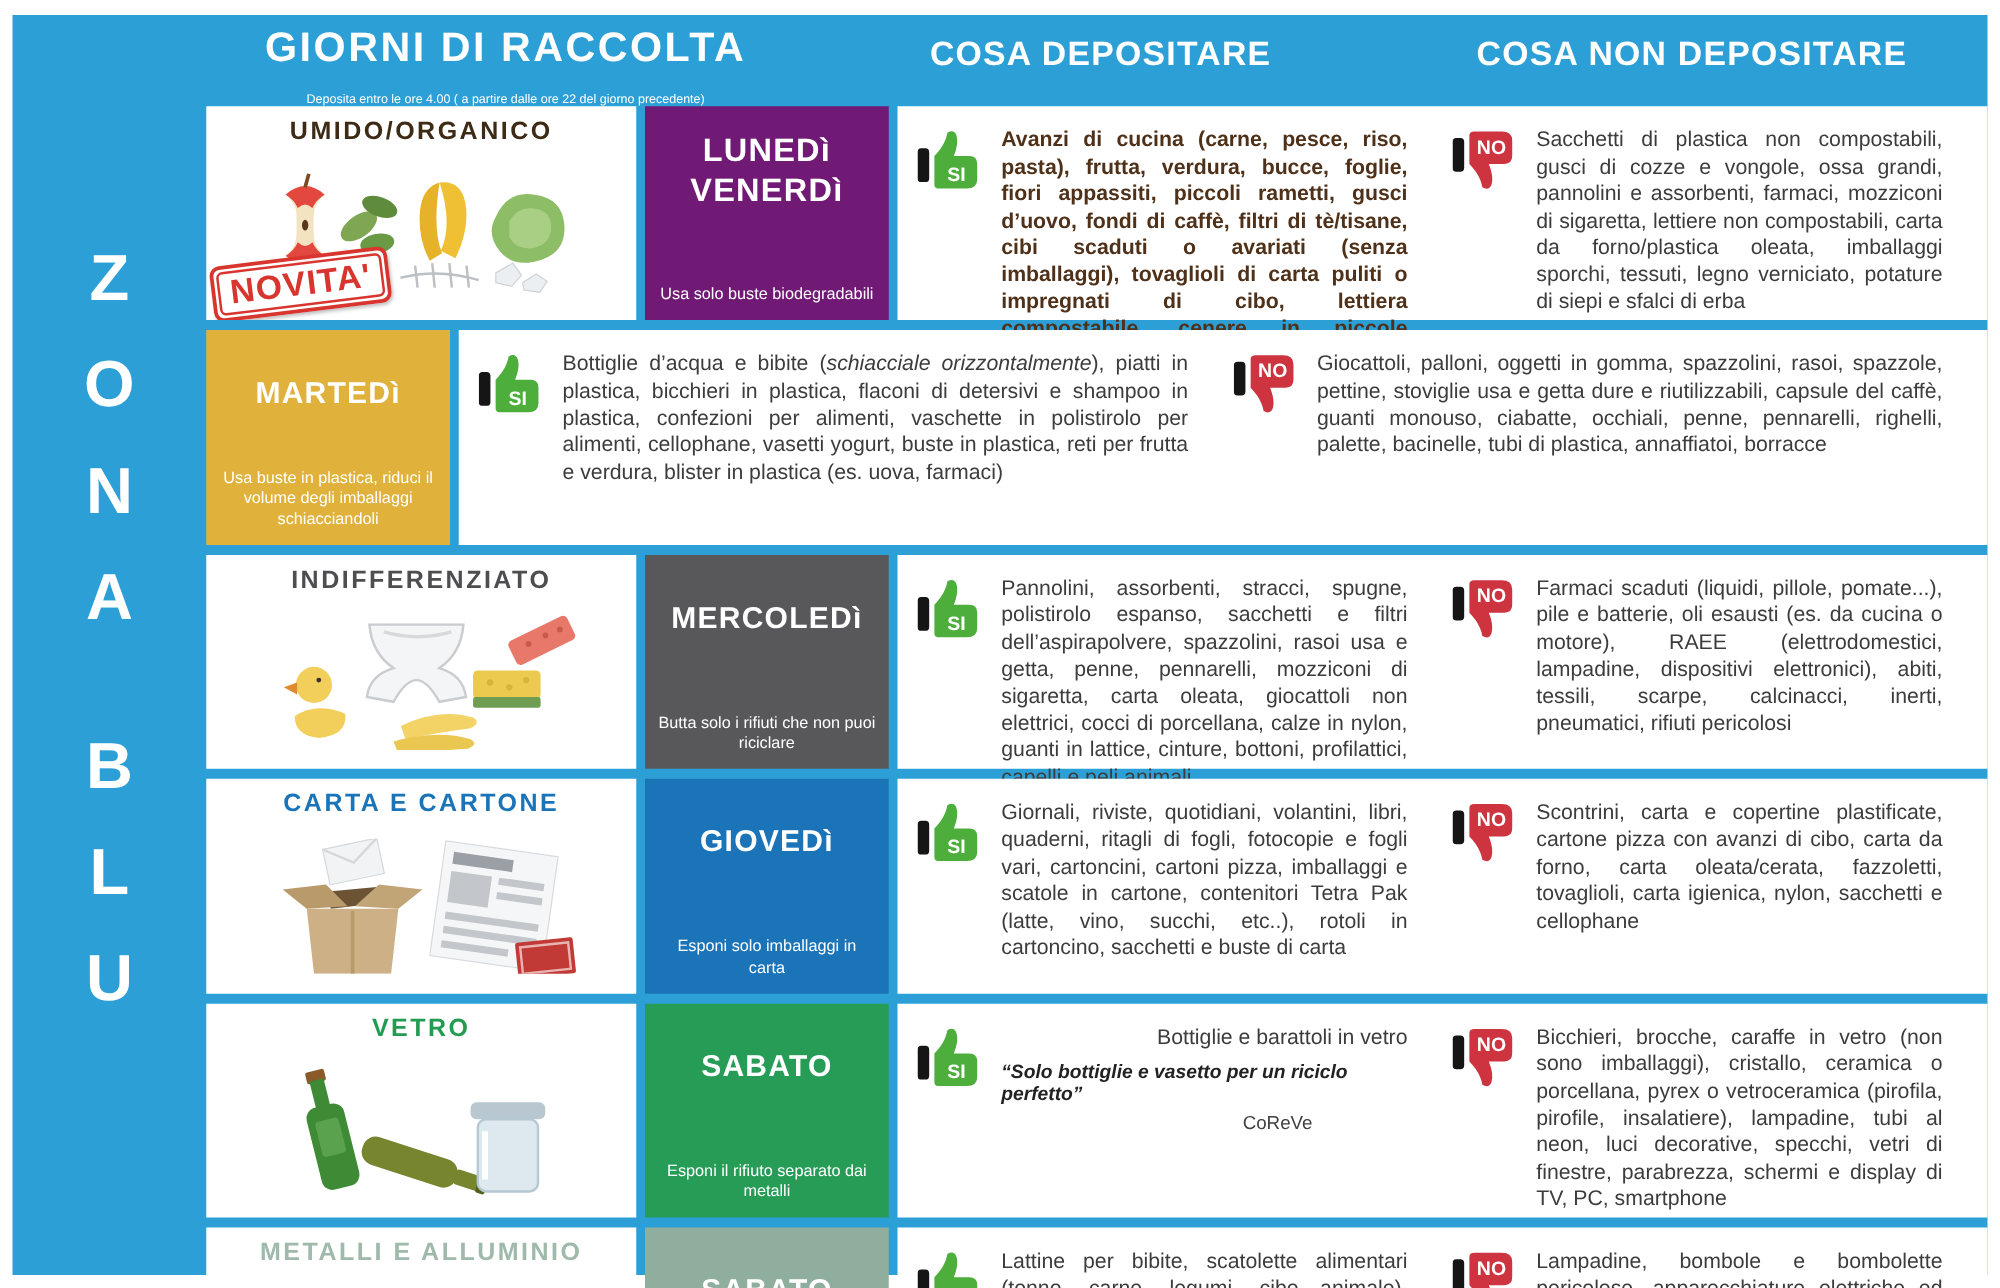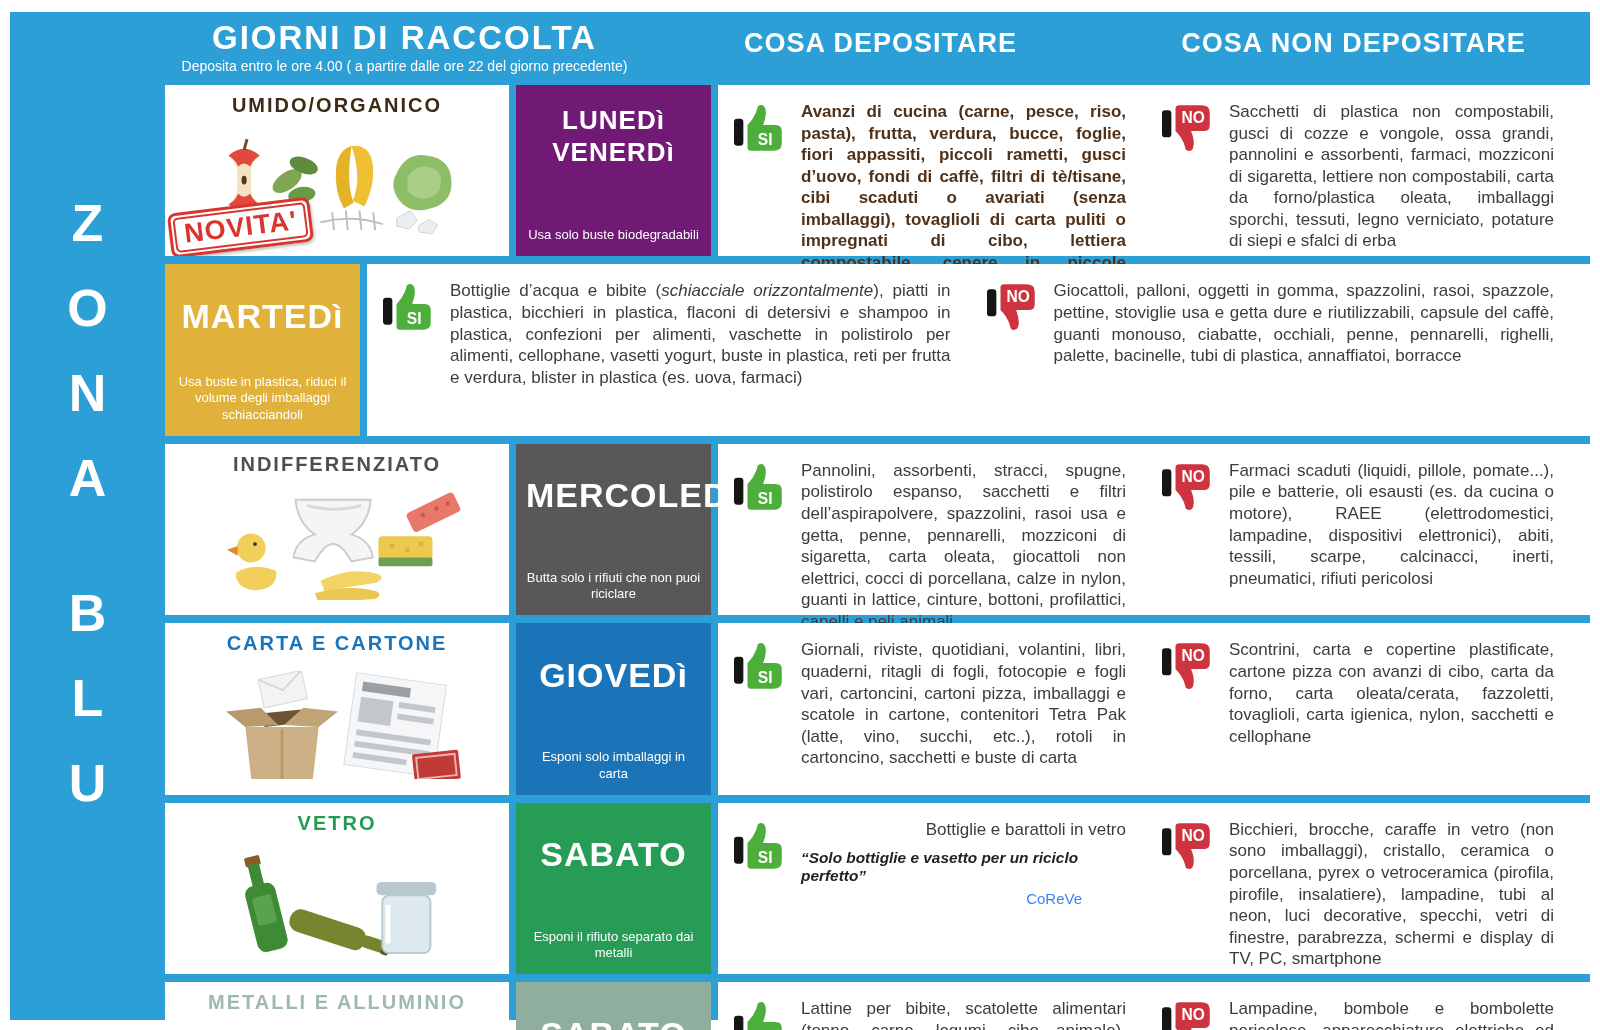--- a/index.html
+++ b/index.html
@@ -9,54 +9,54 @@
   
   .sidebar{width:155px;flex:none;display:flex;flex-direction:column;align-items:center;justify-content:center;gap:50px;}
   .zone-word{writing-mode:vertical-rl;text-orientation:upright;color:#fff;font-weight:bold;font-size:52px;
     letter-spacing:27px;line-height:1;}
 
   
   .main{flex:1;display:flex;flex-direction:column;min-width:0;}
   .header{height:73px;flex:none;display:flex;color:#fff;}
   .h-days{width:479px;flex:none;text-align:center;padding-top:8px;}
   .h-days-title{font-size:33px;font-weight:bold;letter-spacing:2px;line-height:1.1;}
-  .h-days-sub{font-size:14px;margin-top:2px;}
+  .h-days-sub{font-size:10px;margin-top:18px;}
   .h-col{flex:1;text-align:center;padding-top:16px;font-size:27px;font-weight:bold;letter-spacing:1px;}
 
   .rows{flex:1;display:flex;flex-direction:column;gap:8px;padding-bottom:26px;}
   .row{flex:1;display:flex;gap:7px;min-height:0;}
 
   
   .cat-cell{width:344px;flex:none;background:#fff;position:relative;display:flex;flex-direction:column;
     align-items:center;padding-top:9px;overflow:hidden;}
   .cat-title{font-weight:bold;font-size:20px;letter-spacing:2px;white-space:nowrap;}
   .cat-art{flex:1;width:100%;display:flex;align-items:center;justify-content:center;}
 
   .stamp{position:absolute;left:4px;bottom:6px;transform:rotate(-7deg);border:3px solid #d9352f;border-radius:8px;
     padding:2px;background:rgba(255,255,255,.92);box-shadow:1px 2px 3px rgba(0,0,0,.25);}
   .stamp-inner{border:2px solid #d9352f;border-radius:5px;padding:0 8px;color:#d9352f;font-size:27px;
     font-weight:bold;letter-spacing:1px;}
 
   
   .day-cell{width:175px;flex:none;display:flex;flex-direction:column;justify-content:space-between;
     color:#fff;text-align:center;padding:0 10px;}
   .day-top{height:60%;display:flex;flex-direction:column;justify-content:center;gap:3px;}
-  .day-name{font-size:34px;font-weight:bold;letter-spacing:1px;line-height:1.12;}
+  .day-name{font-size:24px;font-weight:bold;letter-spacing:1px;line-height:1.12;}
   .day-note{padding-bottom:13px;font-size:13px;line-height:1.25;}
 
   
   .content-cell{flex:1;background:#fff;display:flex;padding:16px 0 8px 16px;min-width:0;}
   .half{flex:1;display:flex;align-items:flex-start;gap:13px;padding-right:36px;min-width:0;}
   .thumb{width:54px;height:52px;flex:none;margin-top:1px;}
   .thumb-label{fill:#fff;font-weight:bold;font-size:15px;text-anchor:middle;font-family:"Liberation Sans",sans-serif;}
   .txtblock{flex:1;min-width:0;}
   .txt{margin:0;font-size:17px;line-height:1.27;color:#3c3c3c;text-align:justify;}
   .txt.strong{font-weight:bold;}
   .quote{margin:9px 0 0;font-size:15.4px;font-weight:bold;font-style:italic;color:#222;}
-  .source{margin:5px 44px 0 0;text-align:right;font-size:15px;color:#3b82f6;}
+  .source{margin:5px 76px 0 0;text-align:right;font-size:15px;color:#404040;}
 </style>
 </head>
 <body>
 
 <svg width="0" height="0" style="position:absolute">
   <defs>
     <g id="tu">
       <rect x="0" y="16" width="9" height="26" rx="3" fill="#151515"></rect>
       <path d="M13 22 L13 44 Q13 47 17 47 L38 47 Q46 47 46 40 L46 28 Q46 22 40 22 L28 22 Q32 12 30 6 Q28 1 23 4 Q22 10 18 16 Q15 20 13 22 Z"></path>
     </g>

